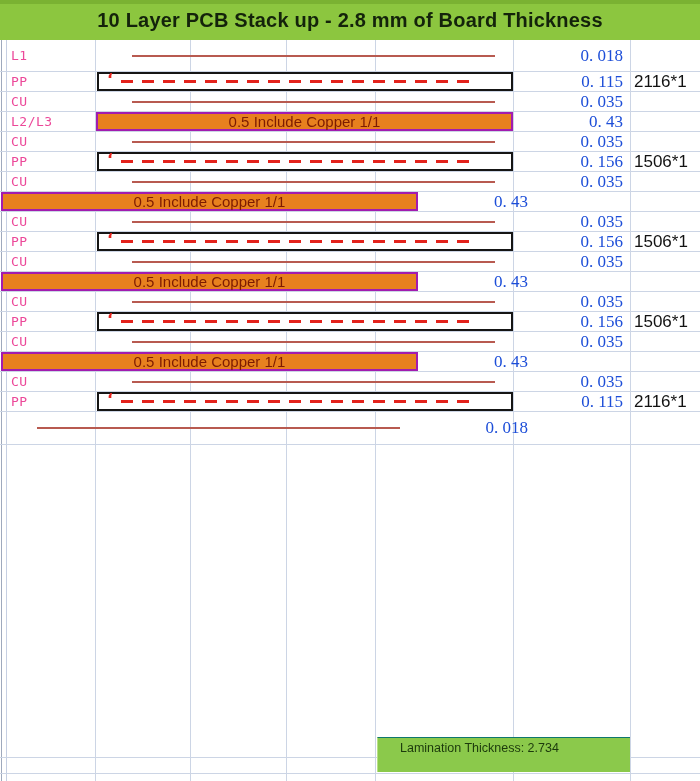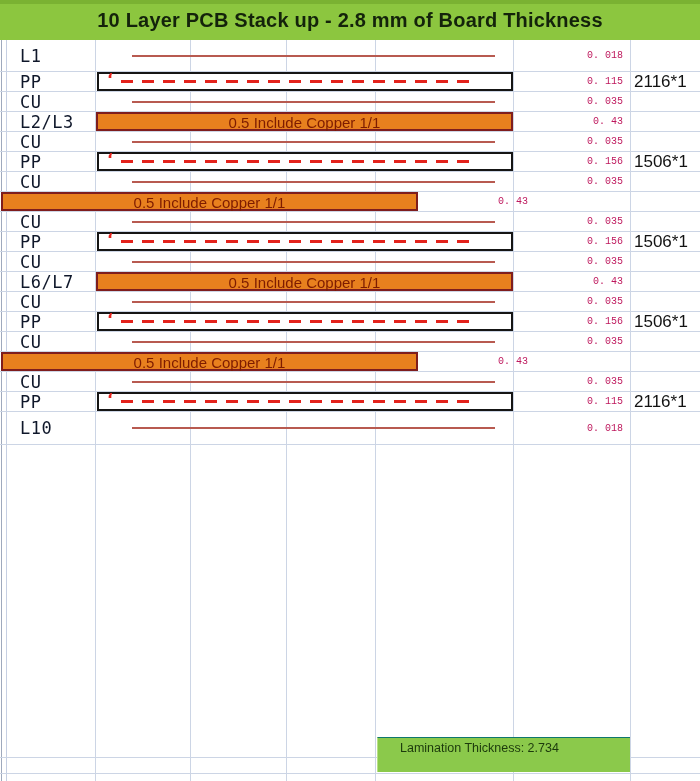--- a/index.html
+++ b/index.html
@@ -23,48 +23,48 @@
   .vline.edge-dark{background:#9fa9bd;}
   .vline.edge-lite{background:#c6cfe2;}
   .hline{position:absolute;left:0;right:0;height:1px;background:var(--gridline,#ccd5e5);}
   
   .rows{position:absolute;top:40px;left:0;right:0;}
   .row{position:relative;display:flex;height:20px;border-bottom:1px solid var(--gridline,#ccd5e5);box-sizing:border-box;}
   .row.r-first{height:32px;}
   .row.r-last{height:33px;}
   .cell{box-sizing:border-box;height:100%;}
   .cell.label{
-    width:95px;display:flex;align-items:center;padding-left:20px;
-    font-family:"DejaVu Sans Mono",monospace;font-size:17px;letter-spacing:.5px;color:#0f172a;
+    width:95px;display:flex;align-items:center;padding-left:11px;
+    font-family:"DejaVu Sans Mono",monospace;font-size:13px;letter-spacing:.5px;color:#ec4899;
   }
   .cell.graphic{width:418px;position:relative;}
   .cell.value{
     width:117px;display:flex;align-items:center;justify-content:flex-end;padding-right:7px;
-    font-family:Liberation Mono, monospace;font-size:10px;color:#be185d;
+    font-family:Liberation Serif, serif;font-size:17px;color:#1d4ed8;
   }
   .cell.note{
     width:70px;display:flex;align-items:center;padding-left:4px;
     font-family:Liberation Sans, sans-serif;font-size:17px;color:#121212;
   }
   
   .trace{position:absolute;left:37px;right:18px;top:50%;height:2px;margin-top:-1px;background:var(--trace-red,#B85A50);}
   .prepreg{position:absolute;left:2px;right:0;top:0;bottom:0;background:#fff;border:2px solid #151515;}
   .pp-dash{
     position:absolute;left:22px;right:38px;top:50%;height:3px;margin-top:-2px;
     background:repeating-linear-gradient(90deg,var(--dash-red,#E3231C) 0,var(--dash-red,#E3231C) 12px,transparent 12px,transparent 21px);
   }
   .pp-marker{
     position:absolute;left:8px;top:50%;transform:translateY(-62%);
     color:var(--dash-red,#E3231C);font-weight:bold;font-size:16px;line-height:1;
     font-family:"DejaVu Sans",sans-serif;
   }
   .core{
     position:absolute;left:1px;right:0;top:0;bottom:0;
-    background:var(--core-orange,#E8801E);border:2px solid #7f1d1d;
-    display:flex;justify-content:center;
+    background:var(--core-orange,#E8801E);border:2px solid #a21caf;
+    display:flex;align-items:center;justify-content:center;
   }
   .core-text{font-size:15px;color:var(--core-text,#7E1C00);font-family:"Liberation Sans",sans-serif;}
   
   .footer-note{
     position:absolute;left:377px;top:737px;width:253px;height:35px;box-sizing:border-box;
     background:var(--footer-green,#8BC94B);
     padding:2px 0 0 22px;line-height:16px;
     font-size:12.5px;font-weight:500;color:#1c3a0c;
     border-left:1px solid #b8e186;border-top:1px solid #0f766e;
   }
@@ -210,21 +210,20 @@
     <div class="cell label">CU</div>
     <div class="cell graphic">
       <div class="trace"></div>
 
     </div>
     <div class="cell value">0. 035</div>
     <div class="cell note"></div>
   </div>
 
   <div class="row">
-    <div class="cell label">L6/L7</div>
     <div class="cell graphic">
 
       <div class="core">
         <span class="core-text">0.5 Include Copper 1/1</span>
       </div>
     </div>
     <div class="cell value">0. 43</div>
     <div class="cell note"></div>
   </div>
 
@@ -291,21 +290,20 @@
         <span class="pp-marker">‘</span>
         <div class="pp-dash"></div>
       </div>
 
     </div>
     <div class="cell value">0. 115</div>
     <div class="cell note">2116*1</div>
   </div>
 
   <div class="row r-last">
-    <div class="cell label">L10</div>
     <div class="cell graphic">
       <div class="trace"></div>
 
     </div>
     <div class="cell value">0. 018</div>
     <div class="cell note"></div>
   </div>
 </main>
 
   <div class="hline" style="top:757px"></div>

